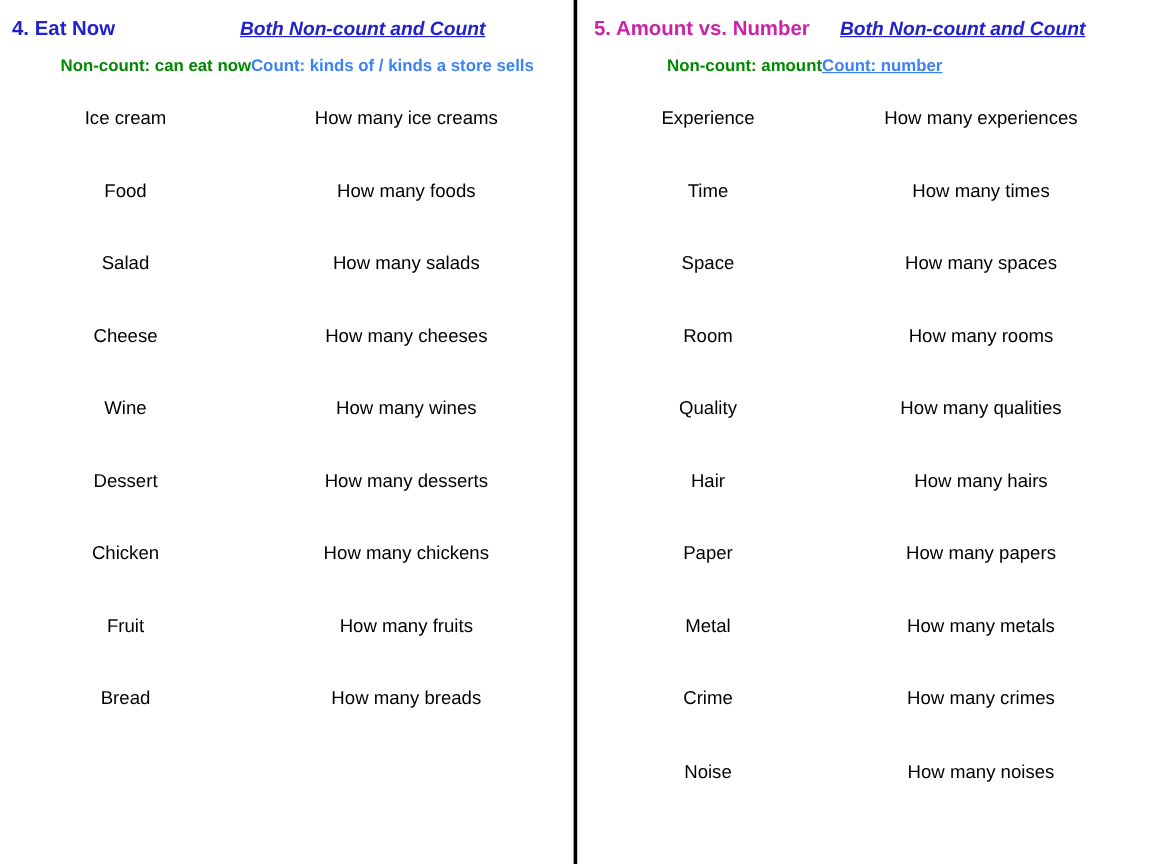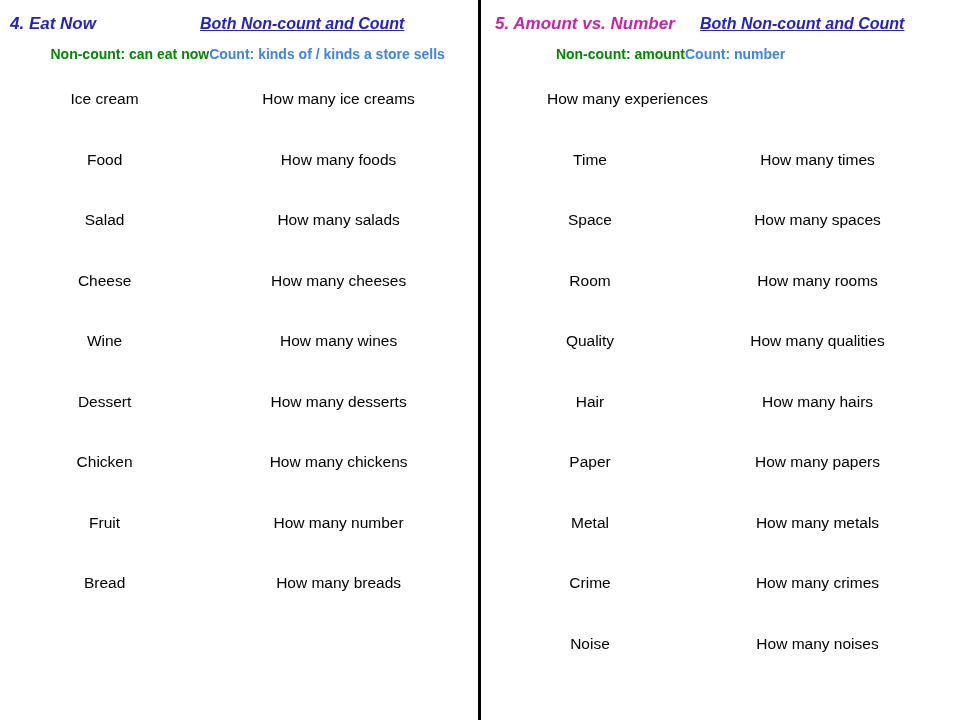--- a/index.html
+++ b/index.html
@@ -44,21 +44,20 @@
   }
   .title-row {
     display: flex;
     flex-direction: row;
     align-items: baseline;
     height: 32px;
     white-space: nowrap;
   }
   .title-main {
     font-weight: bold;
-    font-style: italic;
     font-size: 17px;
   }
   .title-left-main { color: #2222cc; width: 190px; }
   .title-right-main { color: #cc22aa; width: 205px; }
   .title-sub {
     font-weight: bold;
     font-style: italic;
     font-size: 16px;
     color: #2222cc;
     text-decoration: underline;
@@ -74,21 +73,21 @@
   }
   .subhead {
     font-size: 14px;
     font-weight: bold;
   }
   .sub-noncount { color: #008800; text-align: right; }
   .sub-count { color: #3b82f6; }
   .panel-left .sub-noncount { width: 200px; }
   .panel-left .sub-count { width: 270px; }
   .panel-right .sub-noncount { width: 190px; }
-  .panel-right .sub-count { width: 250px; }
+  .panel-right .sub-count { width: 250px; text-decoration: underline; }
 
   .rows {
     display: flex;
     flex-direction: column;
     text-align: center;
   }
   .row {
     display: flex;
     flex-direction: row;
     align-items: baseline;
@@ -142,21 +141,21 @@
       <div class="row">
         <span class="cell cell-a">Dessert</span>
         <span class="cell cell-b">How many desserts</span>
       </div>
       <div class="row">
         <span class="cell cell-a">Chicken</span>
         <span class="cell cell-b">How many chickens</span>
       </div>
       <div class="row">
         <span class="cell cell-a">Fruit</span>
-        <span class="cell cell-b">How many number</span>
+        <span class="cell cell-b">How many fruits</span>
       </div>
       <div class="row">
         <span class="cell cell-a">Bread</span>
         <span class="cell cell-b">How many breads</span>
       </div>
     </div>
   </div>
 
   <div class="divider"></div>
 
@@ -164,20 +163,21 @@
     <div class="title-row">
       <span class="title-main title-right-main">5. Amount vs. Number</span>
       <span class="title-sub title-right-sub">Both Non-count and Count</span>
     </div>
     <div class="subhead-row">
       <span class="subhead sub-noncount">Non-count: amount</span>
       <span class="subhead sub-count">Count: number</span>
     </div>
     <div class="rows">
       <div class="row">
+        <span class="cell cell-a">Experience</span>
         <span class="cell cell-b">How many experiences</span>
       </div>
       <div class="row">
         <span class="cell cell-a">Time</span>
         <span class="cell cell-b">How many times</span>
       </div>
       <div class="row">
         <span class="cell cell-a">Space</span>
         <span class="cell cell-b">How many spaces</span>
       </div>

